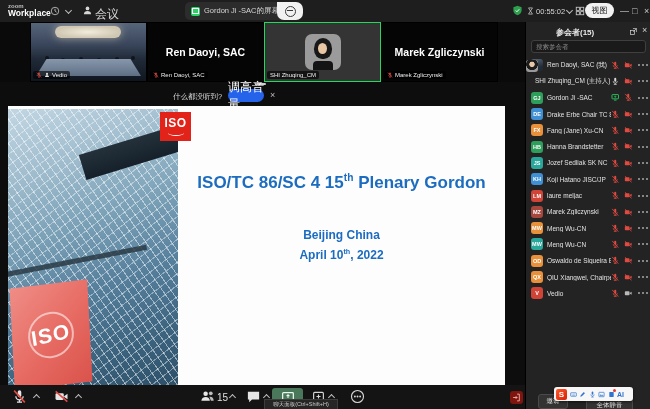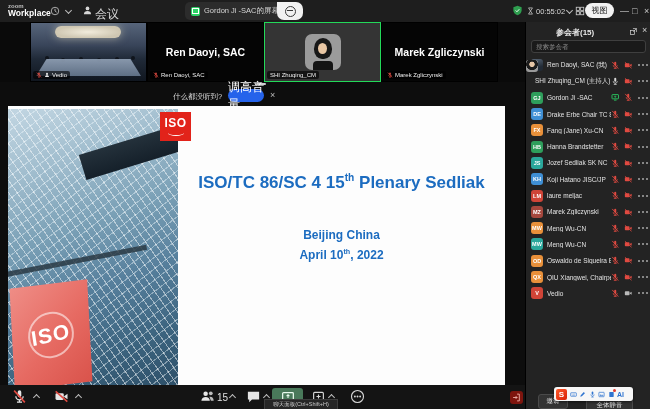--- a/index.html
+++ b/index.html
@@ -261,21 +261,21 @@
       <div class="flag">
         <span class="ring"></span>
         <span class="txt">ISO</span>
       </div>
     </div>
     <div class="isologo">
       <span class="t">ISO</span>
       <span class="arc"></span>
     </div>
     <div class="slide-title">
-      <span>ISO/TC 86/SC 4 15</span><sup>th</sup><span> Plenary Sedliak</span>
+      <span>ISO/TC 86/SC 4 15</span><sup>th</sup><span> Plenary Gordon</span>
     </div>
     <div class="slide-sub" style="top:122px;">Beijing China</div>
     <div class="slide-sub" style="top:141px;">
       <span>April 10</span><sup>th</sup><span>, 2022</span>
     </div>
   </div>
 
   <div class="panel">
     <span class="panel-title">参会者(15)</span>
     <span class="panel-pop">

